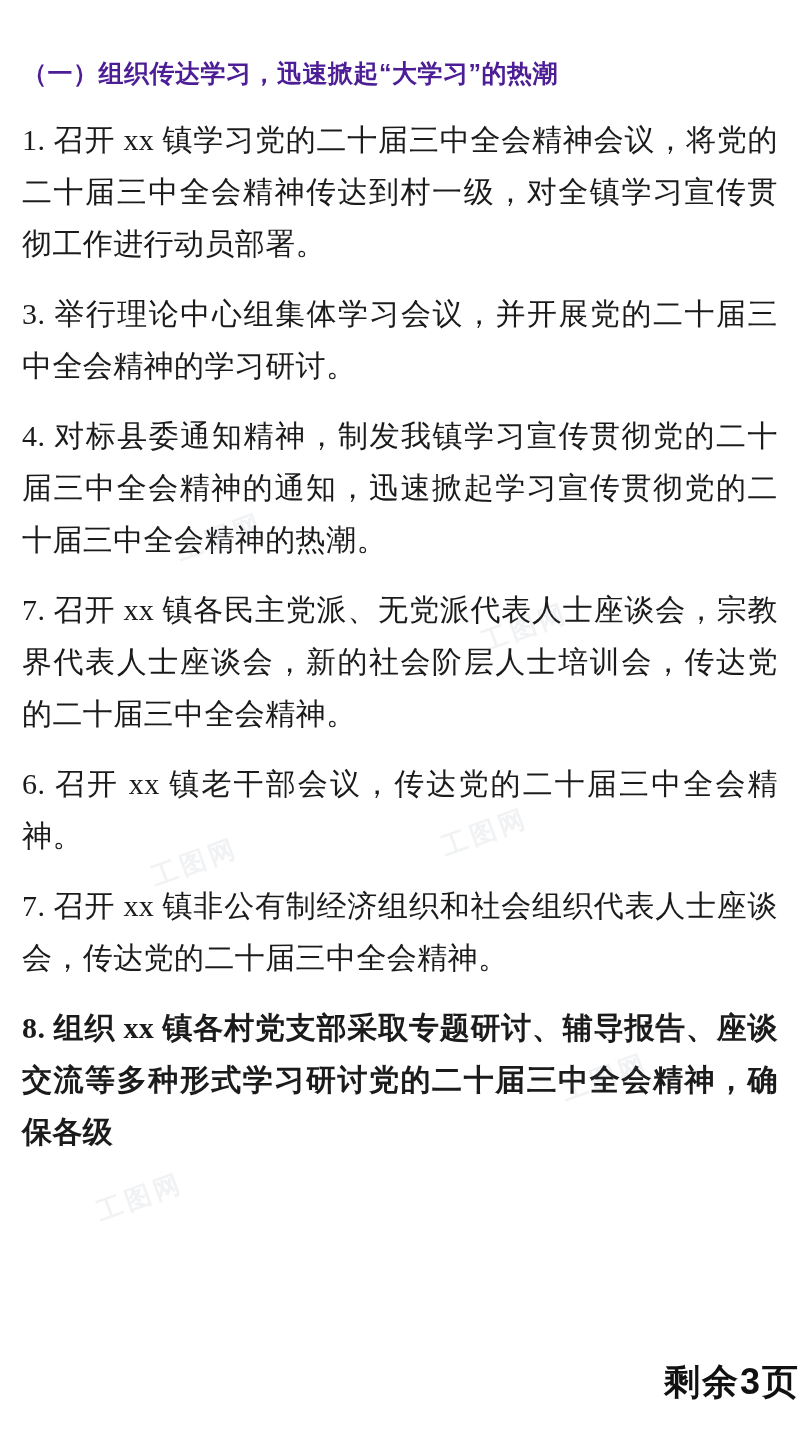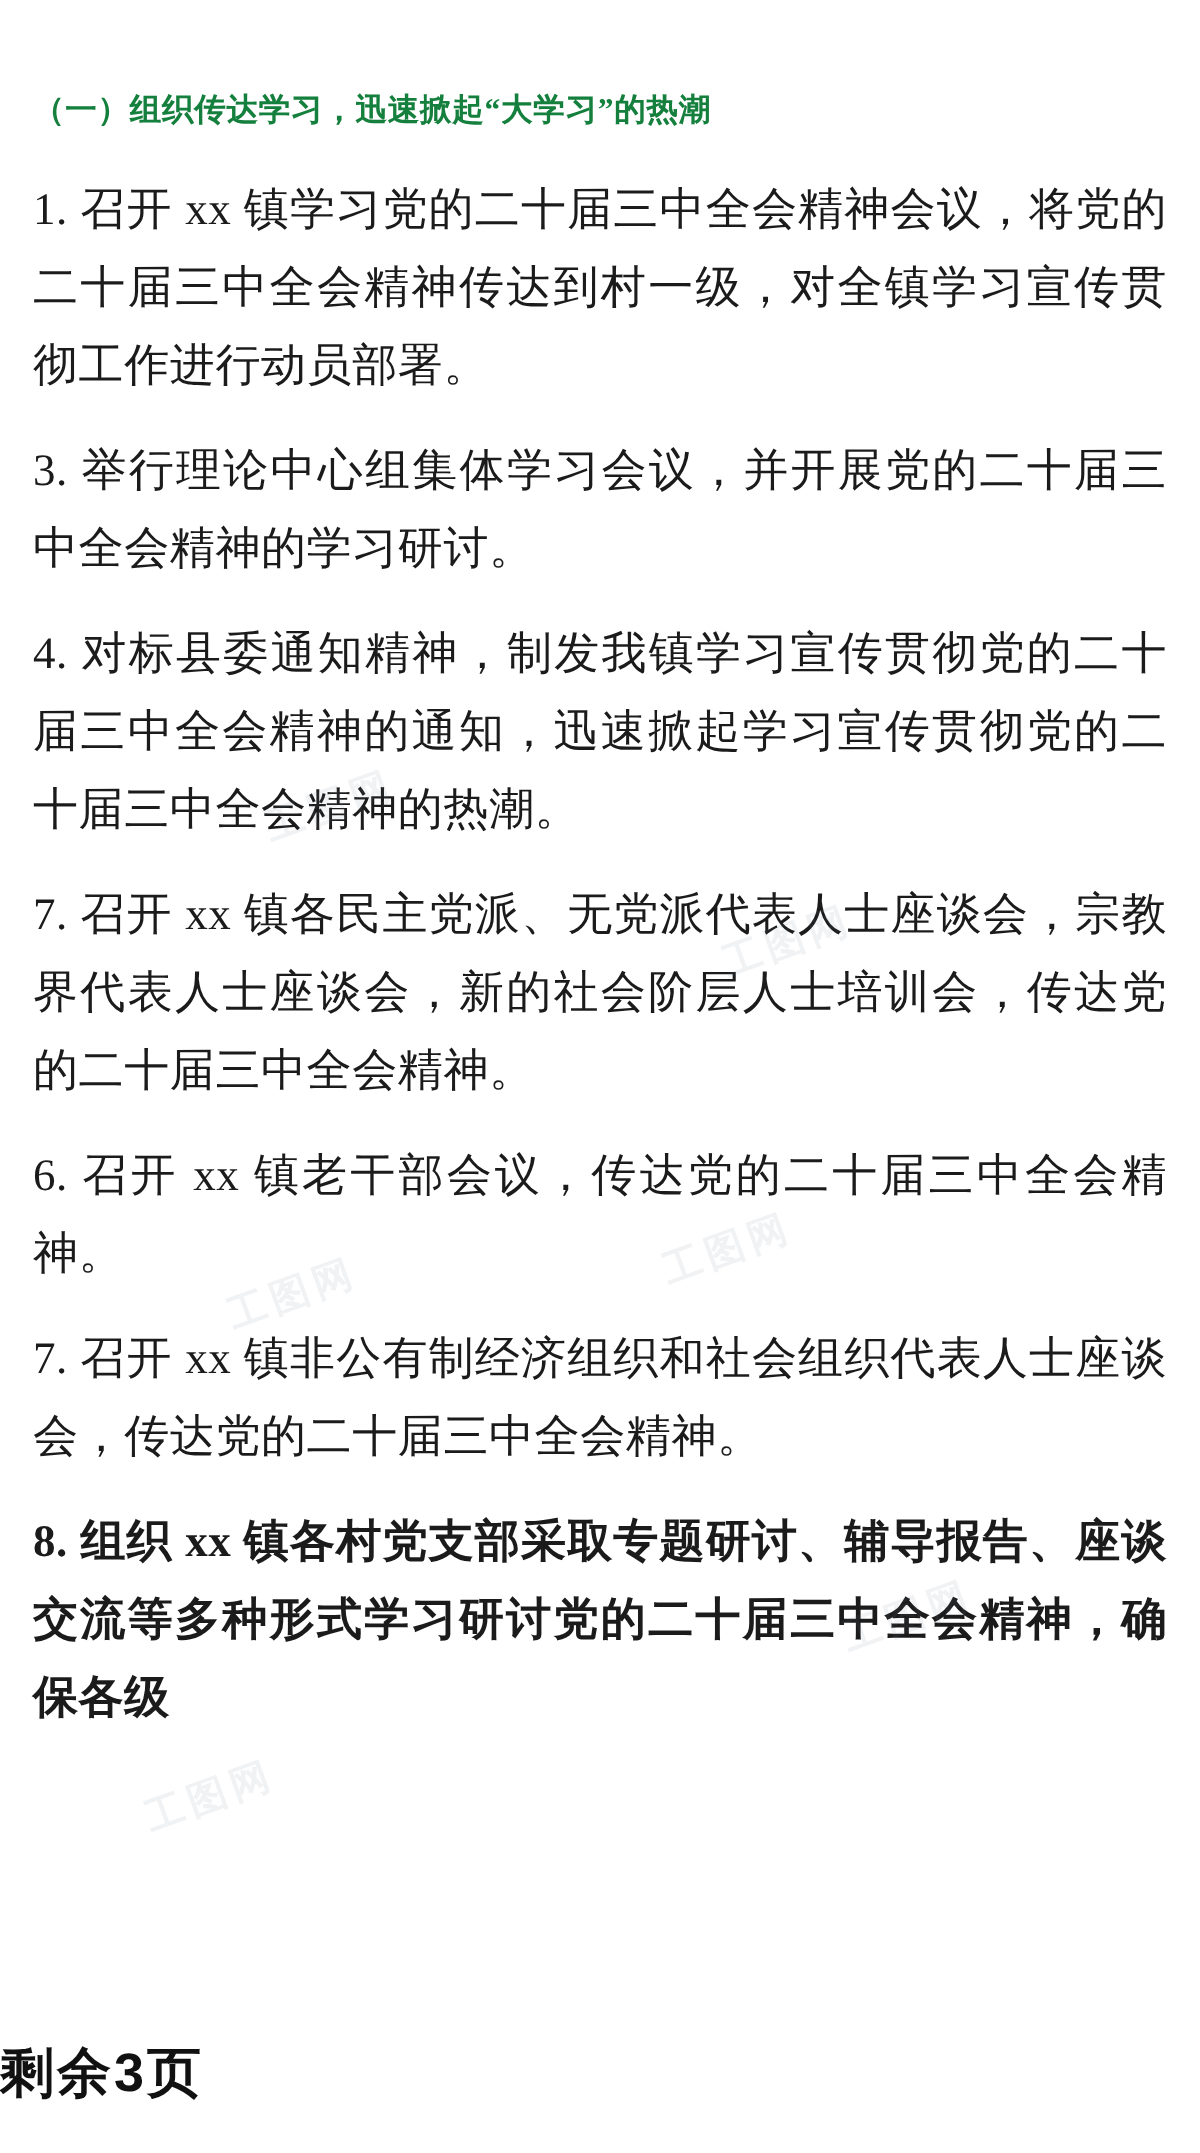--- a/index.html
+++ b/index.html
@@ -16,27 +16,27 @@
     color: #1a1a1a;
   }
   .page {
     position: relative;
     width: 800px;
     height: 1435px;
     box-sizing: border-box;
     padding: 40px 22px 0 22px;
   }
   .doc-title {
-    font-family: Liberation Serif, serif;
+    font-family: Liberation Sans, sans-serif;
     font-weight: bold;
-    font-size: 21px;
+    font-size: 25px;
     line-height: 38px;
     letter-spacing: 0.5px;
     margin: 14px 0 22px 0;
-    color: #15803d;
+    color: #4c1d95;
   }
   .para {
     font-size: 30px;
     line-height: 52px;
     letter-spacing: 0.4px;
     margin: 0 0 18px 0;
     color: #1b1b1b;
     text-align: justify;
     text-justify: inter-ideograph;
   }
@@ -66,21 +66,21 @@
 
   .footer-bar {
     position: absolute;
     left: 0;
     bottom: 0;
     width: 800px;
     height: 105px;
     background: #ffffff;
     display: flex;
     align-items: center;
-    justify-content: flex-start;
+    justify-content: flex-end;
     gap: 34px;
   }
   .footer-text {
     font-family: "Liberation Sans", "DejaVu Sans", sans-serif;
     font-weight: bold;
     font-size: 36px;
     letter-spacing: 2px;
     color: #111111;
   }
   .fade {

